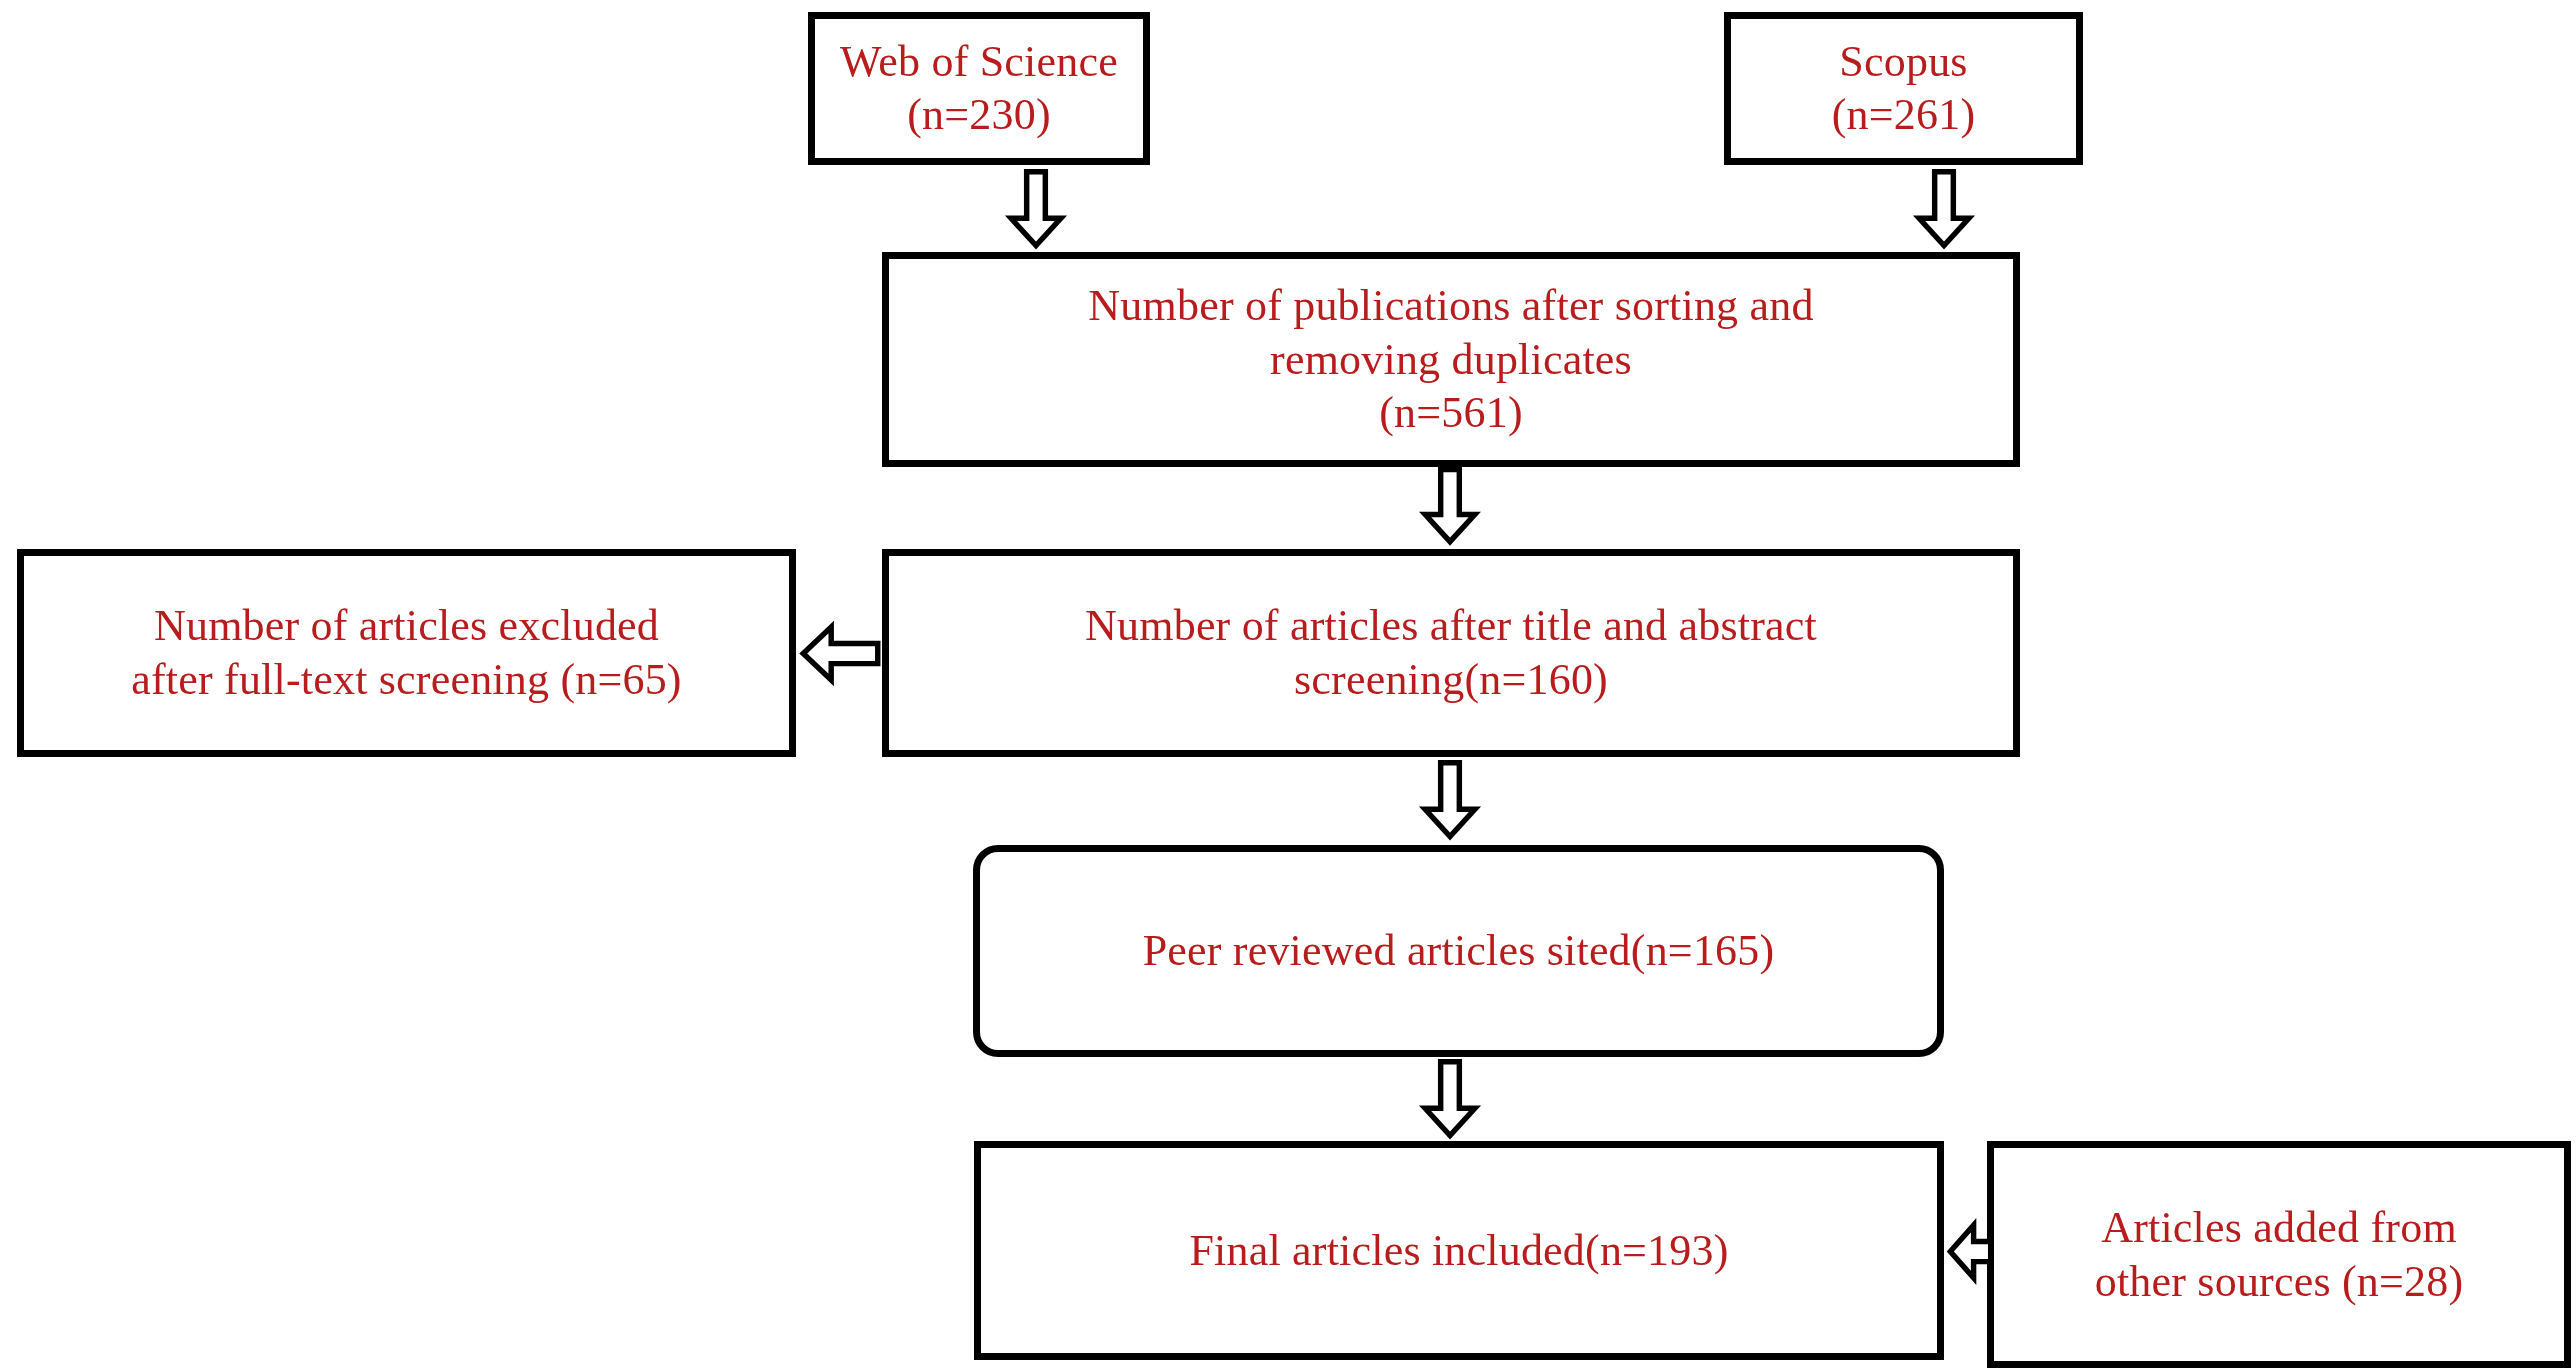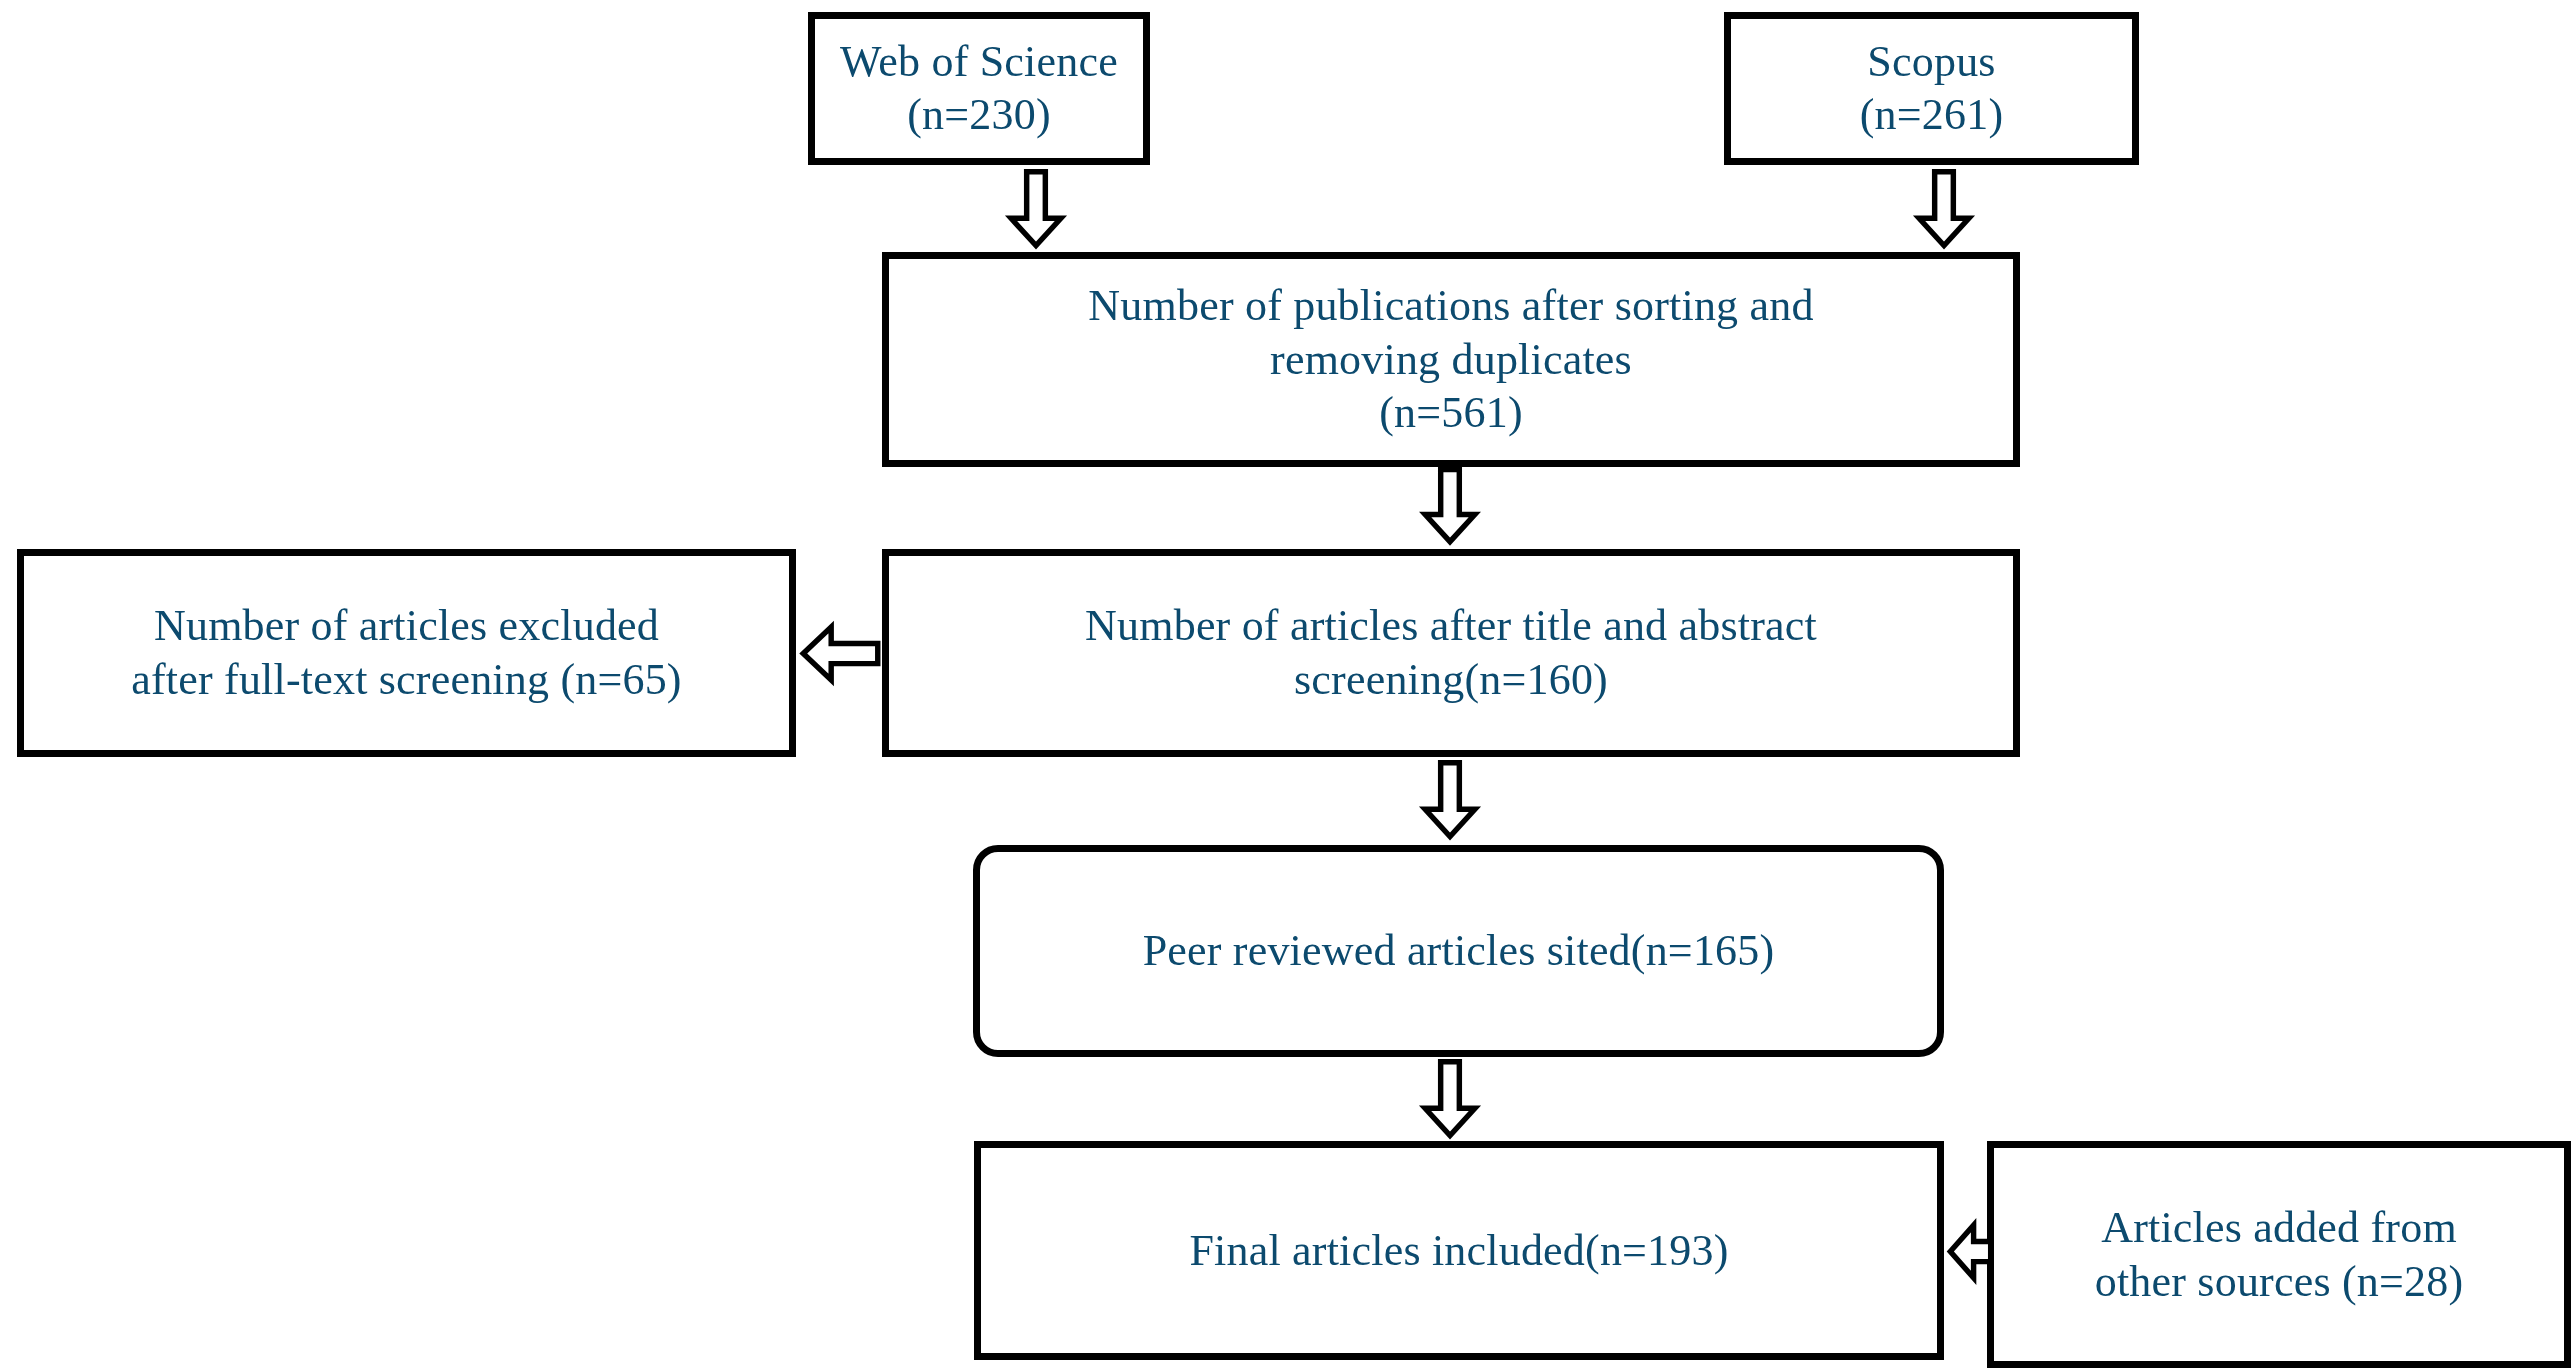--- a/index.html
+++ b/index.html
@@ -7,21 +7,21 @@
     padding: 0;
     background: #ffffff;
   }
   #canvas {
     position: relative;
     width: 2576px;
     height: 1368px;
     background: #ffffff;
     overflow: hidden;
     font-family: "Liberation Serif", "DejaVu Serif", serif;
-    color: #0c4a6e;
+    color: #b91c1c;
   }
   .node {
     position: absolute;
     box-sizing: border-box;
     background: #ffffff;
     border: 7px solid #000000;
     display: flex;
     align-items: center;
     justify-content: center;
     text-align: center;
@@ -51,21 +51,21 @@
 </head>
 <body>
 
 <div id="canvas">
 
   <div class="node" style="left:808px; top:11.7px; width:342px; height:153px;">
     <div class="node-text">Web of Science
 (n=230)</div>
   </div>
 
-  <div class="node" style="left:1724px; top:11.7px; width:415px; height:153px;">
+  <div class="node" style="left:1724px; top:11.7px; width:359px; height:153px;">
     <div class="node-text">Scopus
 (n=261)</div>
   </div>
 
   <div class="arrow" style="left:1008px; top:170px; width:56px; height:78px;">
     <svg width="56" height="78" viewBox="0 0 72 100" aria-hidden="true">
       <polygon points="24,2 48,2 48,62 68,62 36,97 4,62 24,62"></polygon>
     </svg>
   </div>
 

